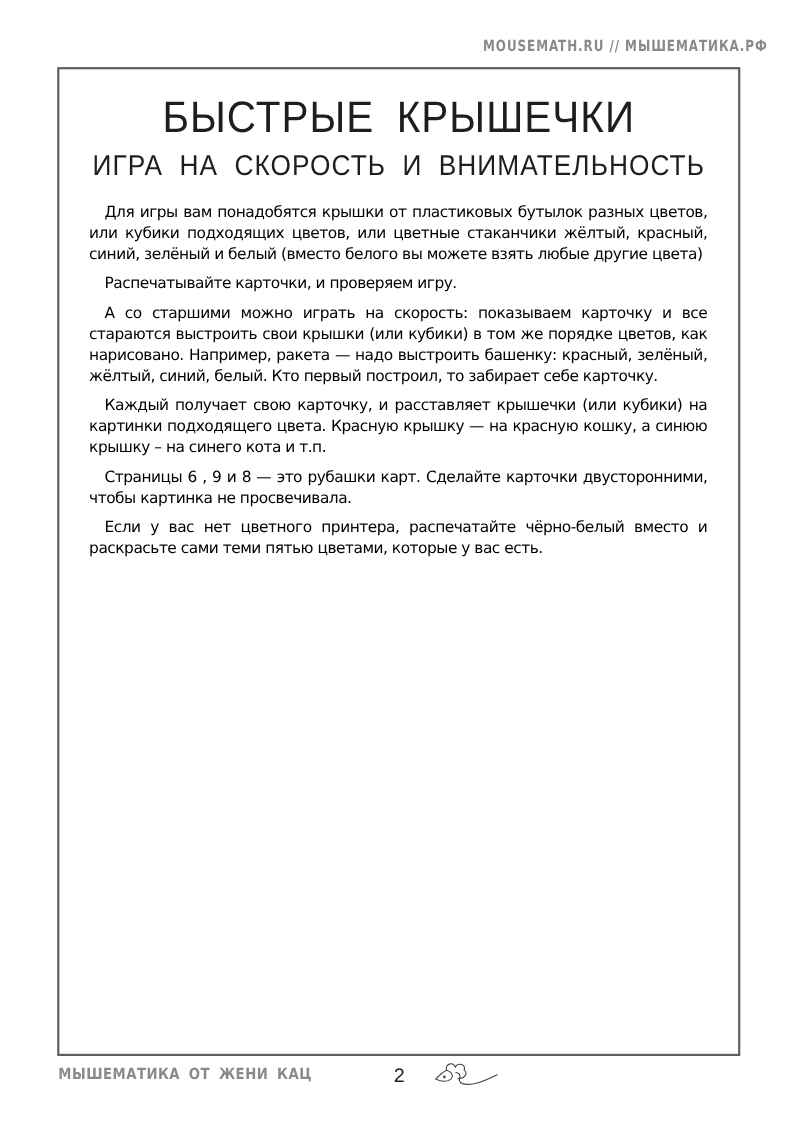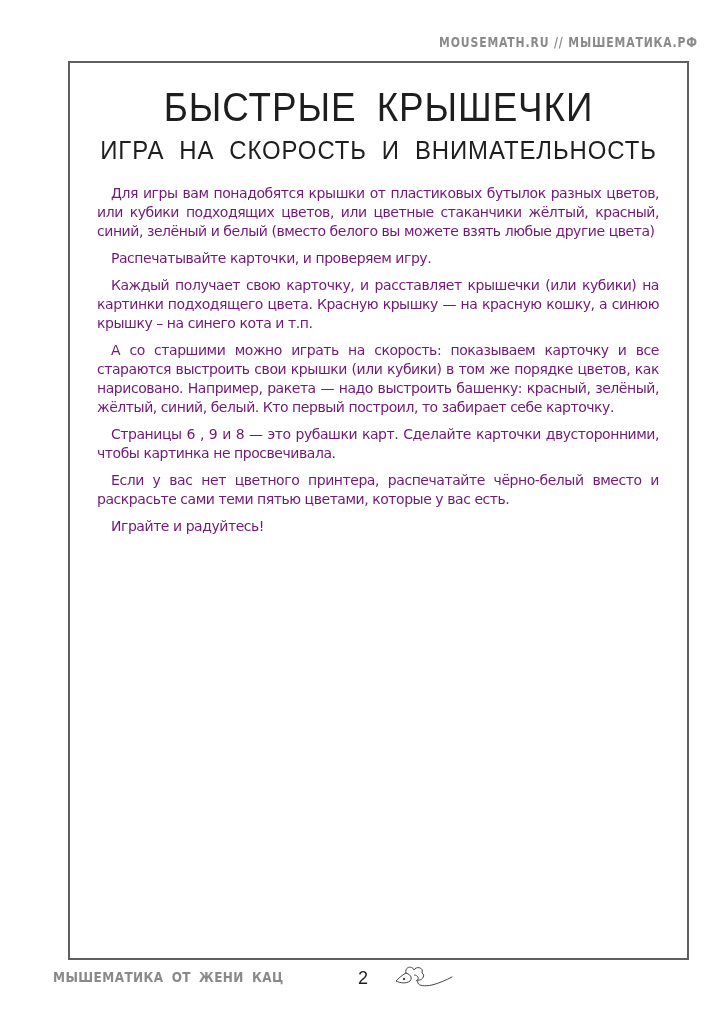--- a/index.html
+++ b/index.html
@@ -4,38 +4,38 @@
 <style>
   html, body { margin: 0; padding: 0; background: #ffffff; }
   body { width: 724px; height: 1024px; position: relative; overflow: hidden; font-family: "DejaVu Sans", sans-serif; }
   .site-header {
     position: absolute; top: 34px; right: 26px;
     font-family: "DejaVu Sans Condensed", "DejaVu Sans", sans-serif;
     font-weight: bold; font-size: 14px; letter-spacing: 1px; color: #8a8a8a;
     transform: scaleX(0.86); transform-origin: right center; white-space: nowrap;
   }
   .frame {
-    position: absolute; left: 68px; top: 61px; width: 617px; height: 895px;
+    position: absolute; left: 52px; top: 61px; width: 617px; height: 895px;
     border: 2px solid #5f5f5f; box-sizing: content-box;
   }
   .title {
     position: absolute; left: 0; right: 0; top: 22px; text-align: center;
     font-family: "Liberation Sans", sans-serif; font-size: 40px; color: #1e1e1e;
     letter-spacing: 1px; word-spacing: 10px;
     transform: scaleX(0.92);
   }
   .subtitle {
     position: absolute; left: 0; right: 0; top: 72px; text-align: center;
     font-family: "Liberation Sans", sans-serif; font-size: 26px; color: #1e1e1e;
     letter-spacing: 1px; word-spacing: 8px;
     transform: scaleX(0.92);
   }
   .body {
     position: absolute; left: 27px; width: 562px; top: 121px;
-    font-family: "DejaVu Sans", sans-serif; font-size: 14px; line-height: 19px; color: #701a75;
+    font-family: "DejaVu Sans", sans-serif; font-size: 14px; line-height: 19px; color: #000000;
     text-align: justify;
   }
   .body p { margin: 0 0 8px 0; text-indent: 14px; letter-spacing: -0.45px; }
   .footer-left {
     position: absolute; left: 53px; top: 969px;
     font-family: "DejaVu Sans", sans-serif; font-weight: bold; font-size: 14px; color: #8a8a8a;
     letter-spacing: 0.5px; word-spacing: 4px; white-space: nowrap;
     transform: scaleX(0.86); transform-origin: left center;
   }
   .page-number {
@@ -48,25 +48,24 @@
 <body>
 
 <div class="site-header">MOUSEMATH.RU // МЫШЕМАТИКА.РФ</div>
 
 <div class="frame">
   <div class="title">БЫСТРЫЕ КРЫШЕЧКИ</div>
   <div class="subtitle">ИГРА НА СКОРОСТЬ И ВНИМАТЕЛЬНОСТЬ</div>
   <div class="body">
     <p>Для игры вам понадобятся крышки от пластиковых бутылок разных цветов, или кубики подходящих цветов, или цветные стаканчики жёлтый, красный, синий, зелёный и белый (вместо белого вы можете взять любые другие цвета)</p>
     <p>Распечатывайте карточки, и проверяем игру.</p>
+    <p>А со старшими можно играть на скорость: показываем карточку и все стараются выстроить свои крышки (или кубики) в том же порядке цветов, как нарисовано. Например, ракета — надо выстроить башенку: красный, зелёный, жёлтый, синий, белый. Кто первый построил, то забирает себе карточку.</p>
     <p>Каждый получает свою карточку, и расставляет крышечки (или кубики) на картинки подходящего цвета. Красную крышку — на красную кошку, а синюю крышку – на синего кота и т.п.</p>
-    <p>А со старшими можно играть на скорость: показываем карточку и все стараются выстроить свои крышки (или кубики) в том же порядке цветов, как нарисовано. Например, ракета — надо выстроить башенку: красный, зелёный, жёлтый, синий, белый. Кто первый построил, то забирает себе карточку.</p>
     <p>Страницы 6 , 9 и 8 — это рубашки карт. Сделайте карточки двусторонними, чтобы картинка не просвечивала.</p>
     <p>Если у вас нет цветного принтера, распечатайте чёрно-белый вместо и раскрасьте сами теми пятью цветами, которые у вас есть.</p>
-    <p>Играйте и радуйтесь!</p>
   </div>
 </div>
 
 <div class="footer-left">МЫШЕМАТИКА ОТ ЖЕНИ КАЦ</div>
 <div class="page-number">2</div>
 <svg class="mouse-logo" viewBox="0 0 62 32">
   <path d="M14 10 C12 4, 20 2, 22 7 C24 3, 32 4, 30 10 C34 12, 30 18, 26 17 C24 22, 30 24, 40 22 C48 20, 54 17, 60 14" fill="none" stroke="#444" stroke-width="1" stroke-linecap="round"></path>
   <path d="M14 10 C10 12, 6 16, 4 18 C8 20, 14 21, 18 18 C20 16, 20 12, 14 10" fill="none" stroke="#444" stroke-width="1"></path>
   <circle cx="12" cy="16" r="1.2" fill="#444"></circle>
   <path d="M22 12 C26 12, 28 16, 24 18" fill="none" stroke="#444" stroke-width="1"></path>

